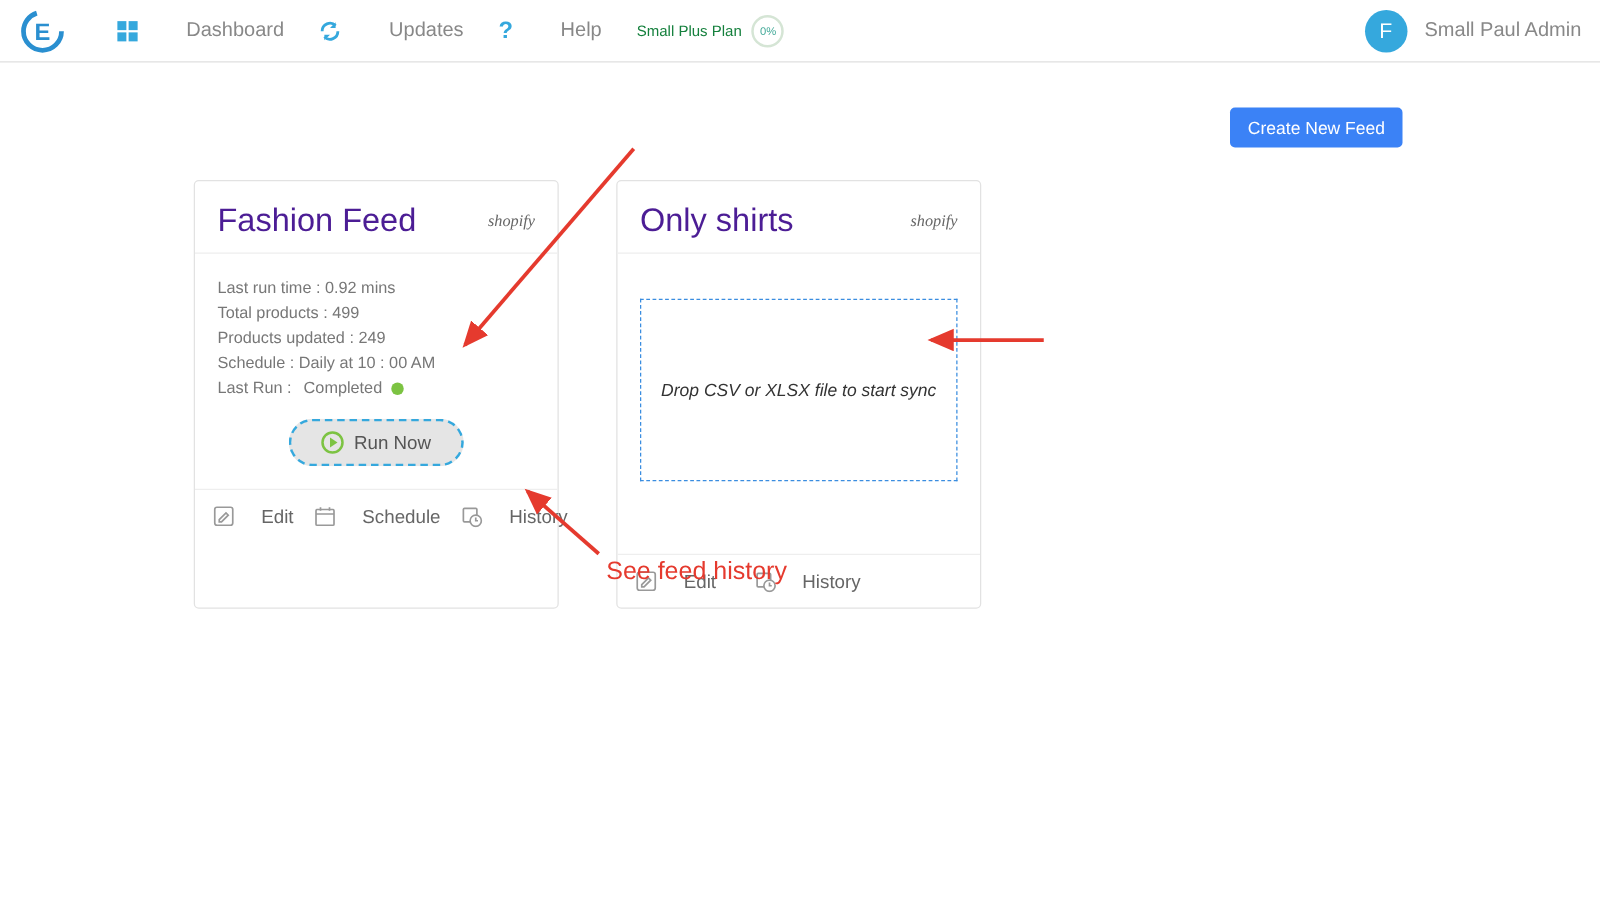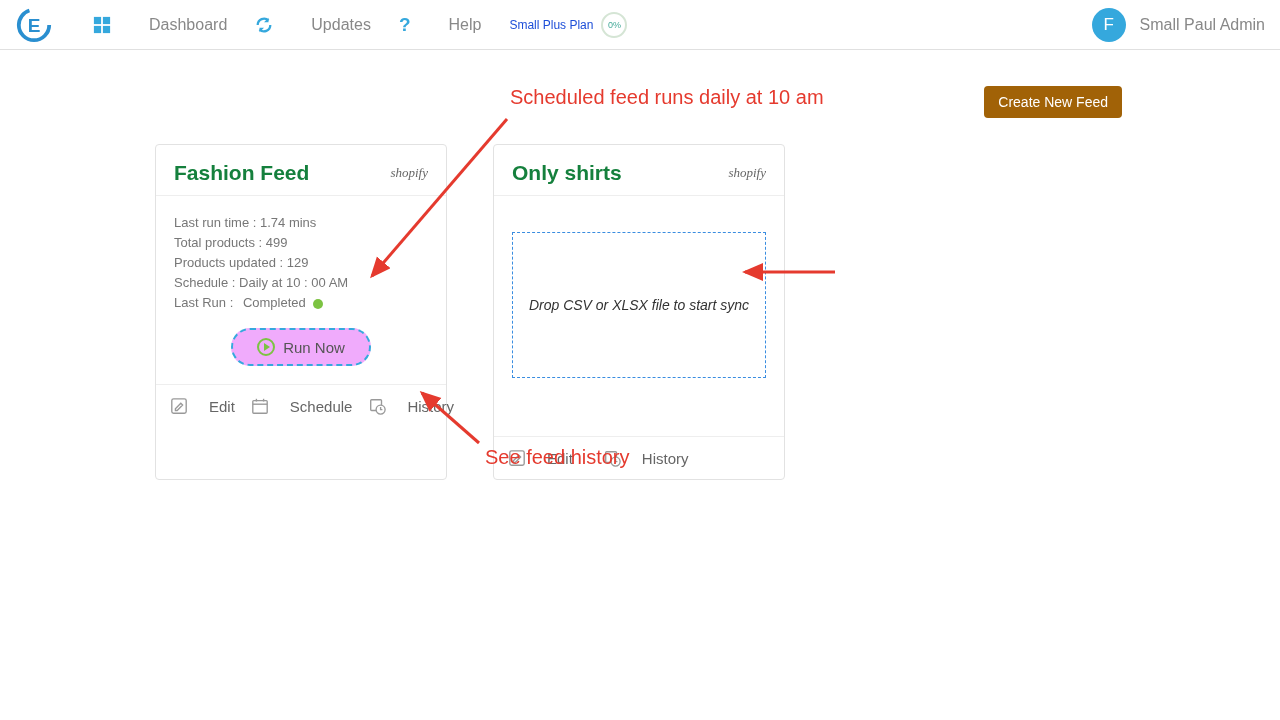--- a/index.html
+++ b/index.html
@@ -1,36 +1,36 @@
 <!DOCTYPE html>
 <html><head>
 <meta charset="utf-8">
 <style>
 * { box-sizing: border-box; margin: 0; padding: 0; }
 body { font-family: -apple-system, "Helvetica Neue", Arial, sans-serif; background: #fff; color: #333; width: 1280px; height: 720px; position: relative; }
 .topbar { height: 50px; border-bottom: 1px solid #e0e0e0; display: flex; align-items: center; padding: 0 15px; }
 .logo-e { width: 38px; height: 38px; margin-right: 40px; }
 .nav-item { display: flex; align-items: center; color: #888; font-size: 16px; margin-right: 28px; cursor: pointer; gap: 32px; }
 .nav-icon { width: 18px; height: 18px; margin-right: 6px; }
-.plan { font-size: 12px; color: #1d4ed8; margin-right: 8px; }
+.plan { font-size: 12px; color: #15803d; margin-right: 8px; }
 .pct-ring { width: 26px; height: 26px; border-radius: 50%; border: 2px solid #d5e5d5; display: flex; align-items: center; justify-content: center; font-size: 9px; color: #4a9; position: relative; }
 .spacer { flex: 1; }
 .avatar { width: 34px; height: 34px; border-radius: 50%; background: #35a8dd; color: #fff; display: flex; align-items: center; justify-content: center; font-size: 17px; margin-right: 14px; }
 .username { color: #888; font-size: 16px; }
 .content { position: relative; padding: 36px 0 0 0; }
-.create-btn { position: absolute; right: 158px; top: 36px; background: #a16207; color: #fff; border: none; border-radius: 4px; padding: 8px 14px; font-size: 14px; cursor: pointer; text-align: right; }
+.create-btn { position: absolute; right: 158px; top: 36px; background: #3b82f6; color: #fff; border: none; border-radius: 4px; padding: 8px 14px; font-size: 14px; cursor: pointer; text-align: right; }
 .cards { display: flex; gap: 46px; margin-left: 155px; margin-top: 58px; }
 .card { width: 292px; border: 1px solid #e2e2e2; border-radius: 4px; background: #fff; }
 .card-head { display: flex; align-items: center; justify-content: space-between; padding: 16px 18px 10px 18px; border-bottom: 1px solid #eee; }
-.card-title { font-size: 21px; color: #15803d; font-weight: 700; }
+.card-title { font-size: 26px; color: #4c1d95; font-weight: 400; }
 .shopify { font-family: cursive; font-size: 13px; color: #666; font-style: italic; }
 .card-body { padding: 14px 18px 18px 18px; }
 .stat { font-size: 13px; color: #777; margin: 5px 0; }
 .status-dot { display: inline-block; width: 10px; height: 10px; border-radius: 50%; background: #7cc342; margin-left: 4px; vertical-align: middle; }
-.run-btn { display: flex; align-items: center; justify-content: center; margin: 18px auto 0 auto; width: 140px; height: 38px; border: 2px dashed #35a8dd; border-radius: 22px; color: #555; font-size: 15px; cursor: pointer; background: #f0abfc; }
+.run-btn { display: flex; align-items: center; justify-content: center; margin: 18px auto 0 auto; width: 140px; height: 38px; border: 2px dashed #35a8dd; border-radius: 22px; color: #555; font-size: 15px; cursor: pointer; background: #e5e5e5; }
 .play-ring { width: 18px; height: 18px; border: 2px solid #7cc342; border-radius: 50%; display: flex; align-items: center; justify-content: center; margin-right: 8px; }
 .play-tri { width: 0; height: 0; border-left: 6px solid #7cc342; border-top: 4px solid transparent; border-bottom: 4px solid transparent; margin-left: 1px; }
 .dropzone { margin: 22px 0 40px 0; height: 146px; border: 1.5px dashed #3a8de0; display: flex; align-items: center; justify-content: center; font-style: italic; font-size: 14px; color: #333; text-align: center; padding: 0 12px; }
 .card-foot { border-top: 1px solid #eee; display: flex; padding: 12px 14px; gap: 16px; }
 .foot-item { display: flex; align-items: center; color: #666; font-size: 15px; cursor: pointer; gap: 16px; }
 .foot-icon { width: 18px; height: 18px; margin-right: 5px; }
 .annot { position: absolute; color: #e53a2e; font-size: 20px; font-weight: 400; }
 .arrow { position: absolute; }
 </style>
 </head>
@@ -76,23 +76,23 @@
   <button class="create-btn">Create New Feed</button>
 
   <div class="cards">
 
     <div class="card">
       <div class="card-head">
         <span class="card-title">Fashion Feed</span>
         <span class="shopify">shopify</span>
       </div>
       <div class="card-body">
-        <div class="stat">Last run time : 1.74 mins</div>
+        <div class="stat">Last run time : 0.92 mins</div>
         <div class="stat">Total products : 499</div>
-        <div class="stat">Products updated : 129</div>
+        <div class="stat">Products updated : 249</div>
         <div class="stat">Schedule : Daily at 10 : 00 AM</div>
         <div class="stat">
           <span>Last Run :</span>
           <span style="margin-left:6px">Completed</span>
           <span class="status-dot"></span>
         </div>
         <button class="run-btn">
           <span class="play-ring">
               <span class="play-tri"></span>
             </span>
@@ -150,21 +150,20 @@
               <rect x="3" y="3" width="12" height="12" rx="1" fill="none" stroke="#999" stroke-width="1.5"></rect>
               <circle cx="14" cy="14" r="5" fill="#fff" stroke="#999" stroke-width="1.5"></circle>
               <path d="M14 11 v3 h2" fill="none" stroke="#999" stroke-width="1.5"></path>
             </svg>
           <span>History</span>
         </div>
       </div>
     </div>
   </div>
 
-  <div class="annot" style="left:510px; top:36px;">Scheduled feed runs daily at 10 am</div>
   <svg class="arrow" style="left:362px; top:64px;" width="150" height="170">
       <defs>
         <marker id="ah1" markerWidth="8" markerHeight="8" refX="6" refY="3" orient="auto">
           <path d="M0,0 L7,3 L0,6 Z" fill="#e53a2e"></path>
         </marker>
       </defs>
       <line x1="145" y1="5" x2="10" y2="162" stroke="#e53a2e" stroke-width="3" marker-end="url(#ah1)"></line>
     </svg>
 
   <svg class="arrow" style="left:740px; top:212px;" width="100" height="20">

